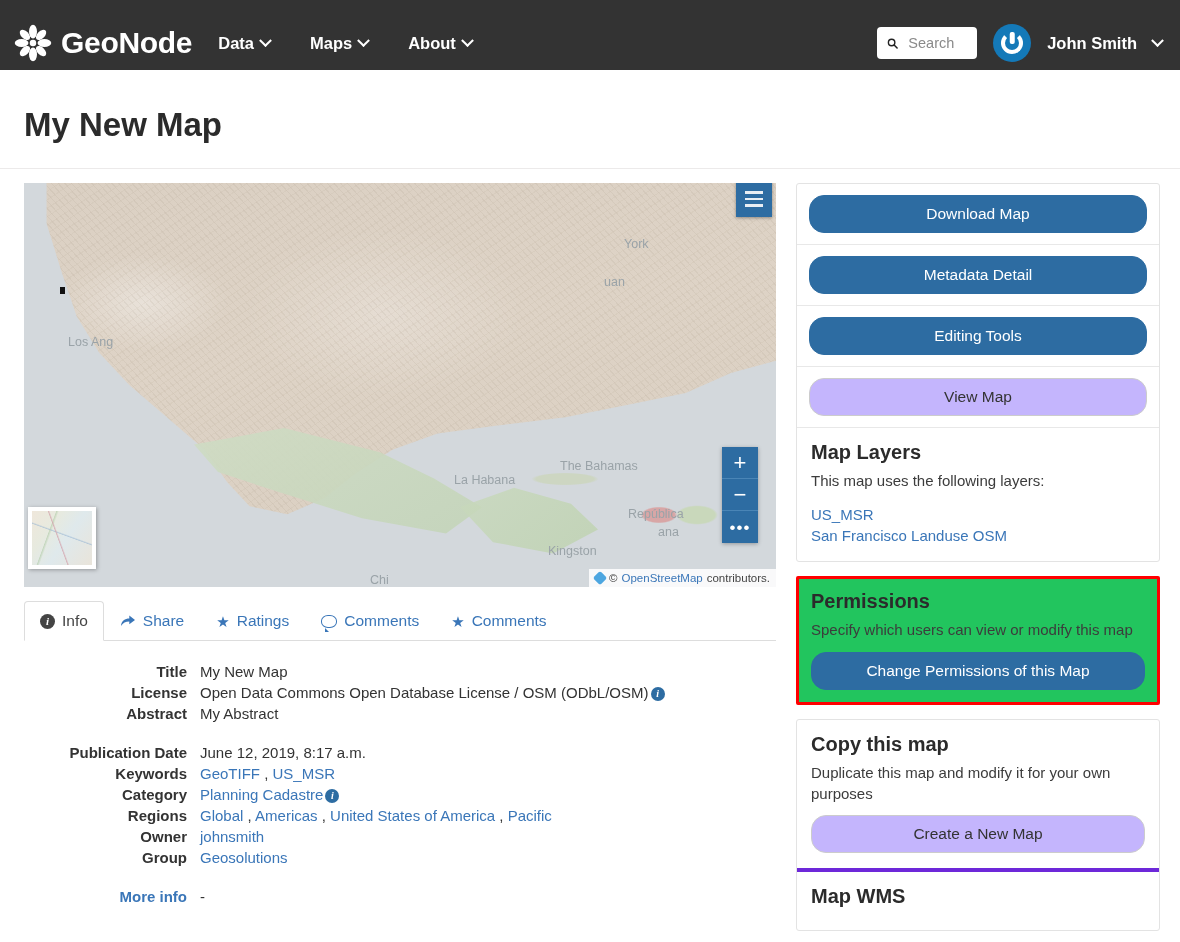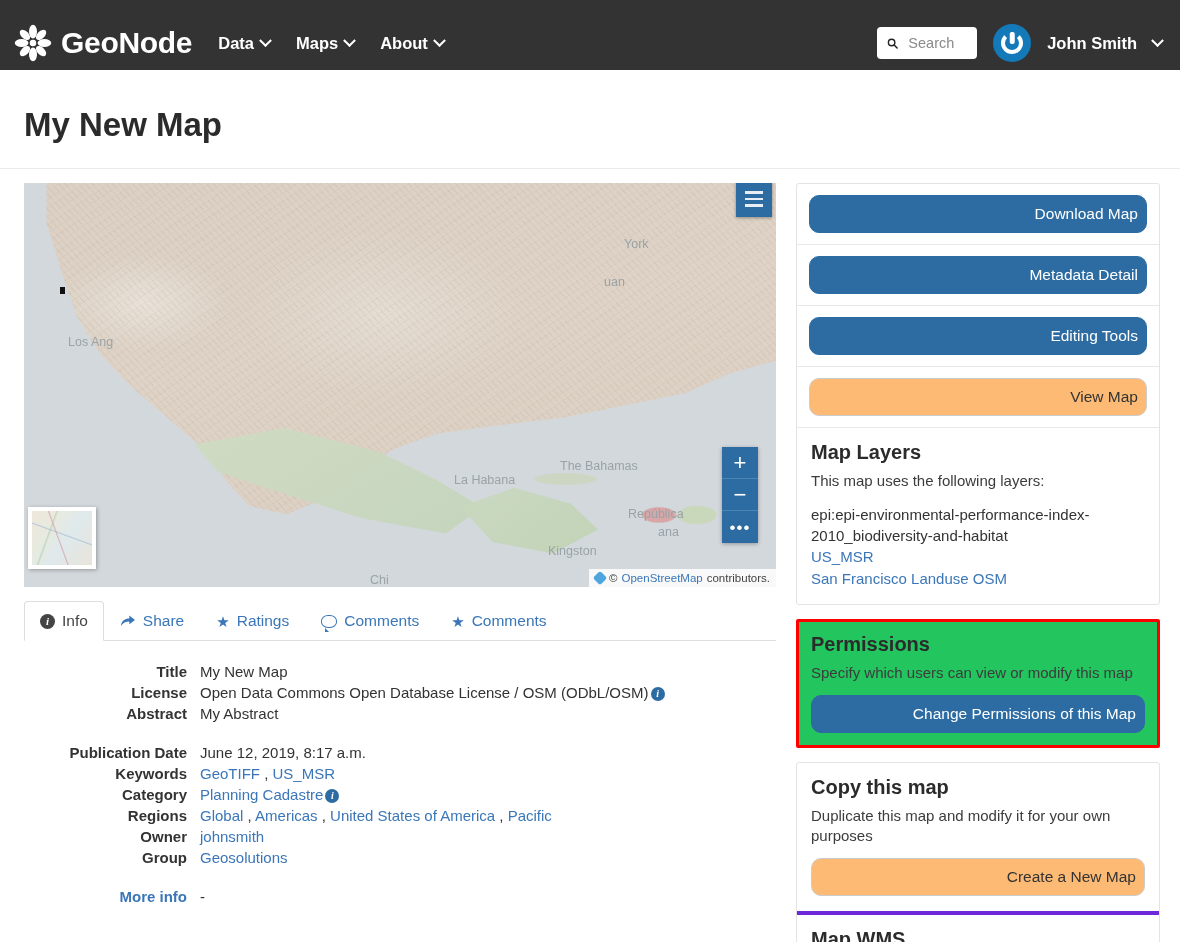--- a/index.html
+++ b/index.html
@@ -16,21 +16,21 @@
   .navbar {
     height:70px; background:#333;
     display:flex; align-items:center;
     padding:16px 18px 0 14px;
   }
   .brand { display:flex; align-items:center; gap:9px; margin-right:26px; }
   .brand-logo { width:38px; height:38px; position:relative; flex:none; }
   .brand-name {
     color:#fff; font-size:30px; font-weight:700; letter-spacing:-0.3px;
   }
-  .nav-items { display:flex; align-items:center; gap:26px; }
+  .nav-items { display:flex; align-items:center; gap:40px; }
   .nav-item {
     color:#fff; font-size:16.5px; font-weight:600;
     display:flex; align-items:center; gap:7px;
     cursor:pointer; white-space:nowrap;
   }
   .caret {
     width:9px; height:9px; border-right:2px solid #fff; border-bottom:2px solid #fff;
     transform:rotate(45deg) translate(-2px,-2px); display:inline-block;
   }
   .nav-right { margin-left:auto; display:flex; align-items:center; gap:16px; }
@@ -236,26 +236,26 @@
   .more-info-key { color:#3a76b8; font-weight:700; }
 
   
   .panel-group {
     border:1px solid #e3e3e3; border-radius:3px; background:#fff;
     margin-top:14px;
   }
   .panel-row { padding:11px 12px; border-bottom:1px solid #e8e8e8; }
   .panel-row:last-child { border-bottom:none; }
   .btn {
-    display:block; width:100%; text-align:right;
-    padding:9px 8px; font-size:15.5px; border-radius:10px;
+    display:block; width:100%; text-align:center;
+    padding:9px 8px; font-size:15.5px; border-radius:15px;
     cursor:pointer; font-family:"Liberation Sans", sans-serif;
   }
   .btn-primary { background:#2d6ca2; color:#fff; border:1px solid #2d6ca2; }
-  .btn-default { background:#fdba74; color:#333; border:1px solid #ccc; }
+  .btn-default { background:#c4b5fd; color:#333; border:1px solid #ccc; }
   .panel-sec { padding:13px 14px 15px 14px; border-bottom:4px solid #6d28d9; }
   .panel-sec:last-child { border-bottom:none; }
   .sec-title {
     font-size:20px; font-weight:700; color:#2b2b2b; margin:0 0 7px 0;
   }
   .sec-text { font-size:15px; color:#3c3c3c; line-height:1.38; margin:0; }
   .layer-list { margin-top:12px; }
   .layer-item { font-size:15px; line-height:1.42; color:#333; }
   .layer-item.linked { color:#3a76b8; cursor:pointer; }
   .highlight-box {
@@ -468,21 +468,20 @@
         <div class="btn btn-primary">Editing Tools</div>
       </div>
       <div class="panel-row">
         <div class="btn btn-default">View Map</div>
       </div>
 
       <div class="panel-sec">
         <h3 class="sec-title">Map Layers</h3>
         <p class="sec-text">This map uses the following layers:</p>
         <div class="layer-list">
-          <div class="layer-item">epi:epi-environmental-performance-index-2010_biodiversity-and-habitat</div>
           <div class="layer-item linked">US_MSR</div>
           <div class="layer-item linked">San Francisco Landuse OSM</div>
         </div>
       </div>
     </div>
 
     <div class="highlight-box">
       <div class="panel-sec">
         <h3 class="sec-title">Permissions</h3>
         <p class="sec-text">Specify which users can view or modify this map</p>

